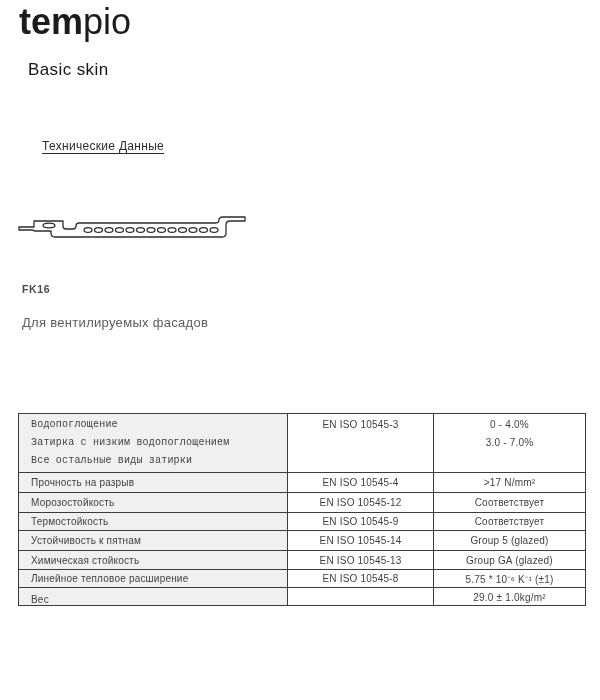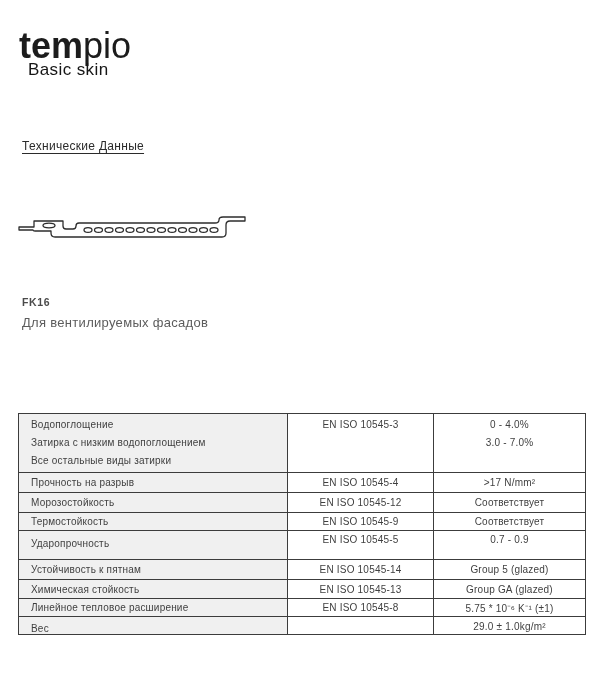--- a/index.html
+++ b/index.html
@@ -7,45 +7,45 @@
   body {
     position: relative;
     width: 600px; height: 700px;
     background: #ffffff;
     font-family: "Liberation Sans", sans-serif;
     color: #3f3f3f;
     overflow: hidden;
   }
 
   .logo {
-    position: absolute; left: 19px; top: 24px;
+    position: absolute; left: 19px; top: 0;
     font-size: 36px; color: #1c1c1c; letter-spacing: 0px; line-height: 1.2;
   }
   .logo .logo-bold  { font-weight: 800; }
   .logo .logo-light { font-weight: 400; }
 
   .product-name {
     position: absolute; left: 21px; top: 60px;
     font-size: 17px; color: #161616; letter-spacing: 0.4px; margin-left: 7px;
   }
 
   .section-heading {
-    position: absolute; left: 22px; top: 139px;
+    position: absolute; left: 42px; top: 139px;
     font-size: 12px; color: #2b2b2b; font-weight: 500;
     text-decoration: underline; text-underline-offset: 3px;
     letter-spacing: 0.3px;
   }
 
   .profile-drawing {
     position: absolute; left: 18px; top: 212px;
     width: 232px; height: 34px;
   }
 
   .profile-code {
-    position: absolute; left: 22px; top: 296px;
+    position: absolute; left: 22px; top: 283px;
     font-size: 10.5px; font-weight: 600; color: #4a4a4a; letter-spacing: 0.6px;
   }
   .profile-desc {
     position: absolute; left: 22px; top: 315px;
     font-size: 13px; color: #5c5c5c; letter-spacing: 0.3px;
   }
 
   table.spec {
     position: absolute; left: 18px; top: 413px;
     width: 567px;
@@ -70,21 +70,21 @@
   tr.r2 { height: 20px; margin-top: 18px; }
   tr.r3 { height: 20px; }
   tr.r4 { height: 18px; }
   tr.r5 { height: 29px; }
   tr.r6 { height: 24px; }
   tr.r7 { height: 20px; }
   tr.r8 { height: 19px; }
   tr.r9 { height: 18px; }
   tr.r10 { height: 18px; margin-left: 48px; }
 
-  tr.r1 td.prop div { line-height: 18px; }
+  tr.r1 td.prop div { line-height: 18px; font-family: Liberation Mono, monospace; }
   tr.r1 td.prop { padding-top: 2px; padding-bottom: 2px; }
   tr.r1 td.norm { vertical-align: top; padding-top: 5px; }
   tr.r1 td.val  { vertical-align: top; padding-top: 2px; }
   tr.r1 td.val div { line-height: 18px; }
 
   tr.r5 td.norm, tr.r5 td.val { vertical-align: top; padding-top: 3px; }
   tr.r5 td.prop { vertical-align: top; padding-top: 7px; }
   tr.r10 td.prop { vertical-align: top; padding-top: 6px; }
   tr.r10 td.val  { vertical-align: top; padding-top: 4px; }
   tr.r6 td.val { text-align: left; padding-left: 22px; vertical-align: bottom; padding-bottom: 4px; }
@@ -152,25 +152,20 @@
     <tr class="r3">
       <td class="prop">Морозостойкость</td>
       <td class="norm">EN ISO 10545-12</td>
       <td class="val small">Соответствует</td>
     </tr>
     <tr class="r4">
       <td class="prop">Термостойкость</td>
       <td class="norm">EN ISO 10545-9</td>
       <td class="val small">Соответствует</td>
     </tr>
-    <tr class="r5">
-      <td class="prop">Ударопрочность</td>
-      <td class="norm">EN ISO 10545-5</td>
-      <td class="val">0.7 - 0.9</td>
-    </tr>
     <tr class="r7">
       <td class="prop">Устойчивость к пятнам</td>
       <td class="norm">EN ISO 10545-14</td>
       <td class="val">Group 5 (glazed)</td>
     </tr>
     <tr class="r8">
       <td class="prop">Химическая стойкость</td>
       <td class="norm">EN ISO 10545-13</td>
       <td class="val">Group GA (glazed)</td>
     </tr>

